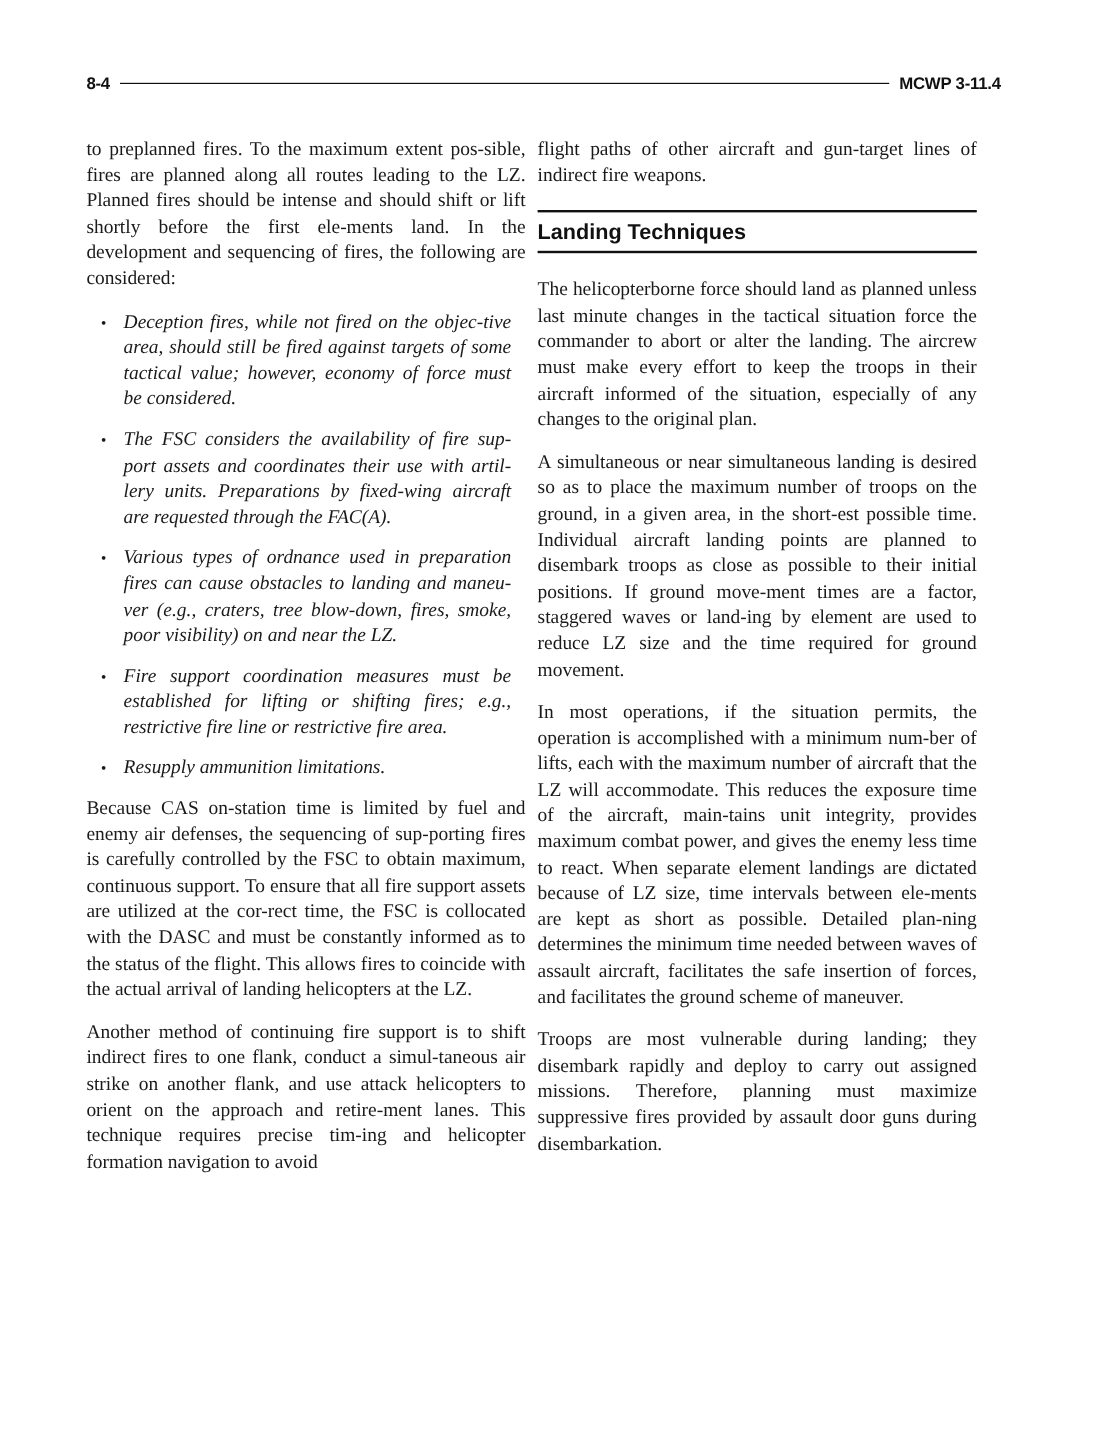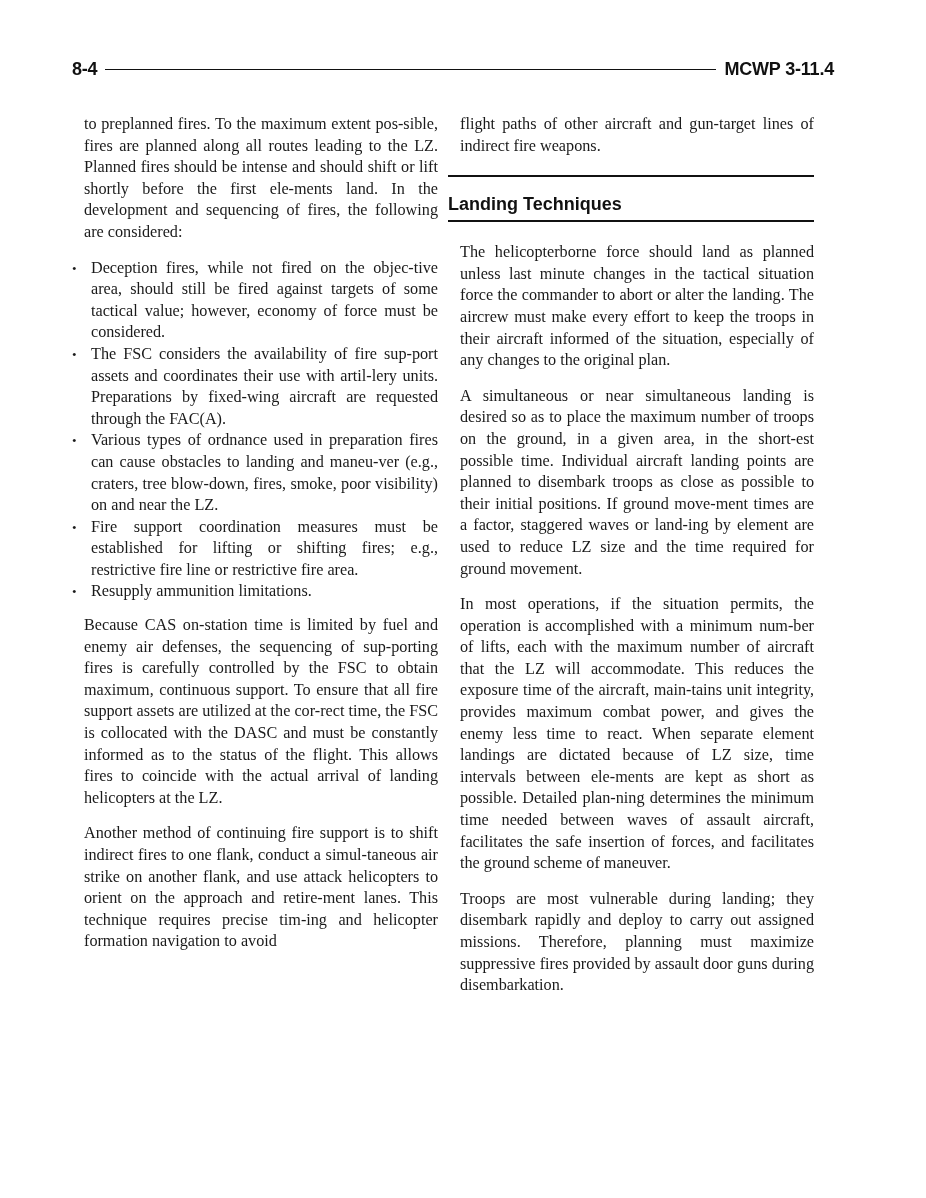--- a/index.html
+++ b/index.html
@@ -1,27 +1,27 @@
 <!DOCTYPE html>
 <html><head>
 <meta charset="utf-8">
 <style>
   html, body { margin: 0; padding: 0; background: #ffffff; }
   body { width: 926px; height: 1198px; position: relative; overflow: hidden; color: #1a1a1a; }
   .page-header { position: absolute; left: 72px; top: 58px; width: 762px; height: 22px; display: flex; align-items: center; }
-  .hdr-left, .hdr-right { font-family: "Liberation Sans", sans-serif; font-weight: bold; font-size: 18px; letter-spacing: -0.2px; color: #111; white-space: nowrap; }
+  .hdr-left, .hdr-right { font-family: "Liberation Sans", sans-serif; font-weight: bold; font-size: 14px; letter-spacing: -0.2px; color: #111; white-space: nowrap; }
   .hdr-rule { flex: 1; height: 0; border-top: 1.5px solid #111; margin: 0 8px; }
   .col { position: absolute; top: 114px; width: 366px; font-family: "Liberation Serif", serif; font-size: 16.2px; line-height: 21.6px; color: #1a1a1a; text-align: justify; hyphens: manual; }
   .col-left { left: 72px; }
   .col-right { left: 448px; }
-  p { margin: 0 0 14px 12px; }
+  p { margin: 0 0 14px 0; }
   ul.bullets { list-style: none; margin: 0 0 12px 0; padding: 0; }
-  ul.bullets li { position: relative; padding-left: 19px; margin: 0; }
+  ul.bullets li { position: relative; padding-left: 19px; margin: 12px; font-style: italic; }
   ul.bullets li::before { content: "\2022"; position: absolute; left: 0; top: 0; font-size: 13px; }
-  .section-heading { margin-top: 18px; margin-bottom: 20px; border-top: 2px solid #111; border-bottom: 2px solid #111; padding: 15px 0 4px 0; font-family: "Liberation Sans", sans-serif; font-weight: bold; font-size: 18px; line-height: 24px; color: #111; text-align: left; }
+  .section-heading { margin-top: 18px; margin-bottom: 20px; border-top: 2px solid #111; border-bottom: 2px solid #111; padding: 4px 0 4px 0; font-family: "Liberation Sans", sans-serif; font-weight: bold; font-size: 18px; line-height: 24px; color: #111; text-align: left; }
 </style>
 </head>
 <body>
 
 <div class="page-header">
   <span class="hdr-left">8-4</span>
   <span class="hdr-rule"></span>
   <span class="hdr-right">MCWP 3-11.4</span>
 </div>
 

